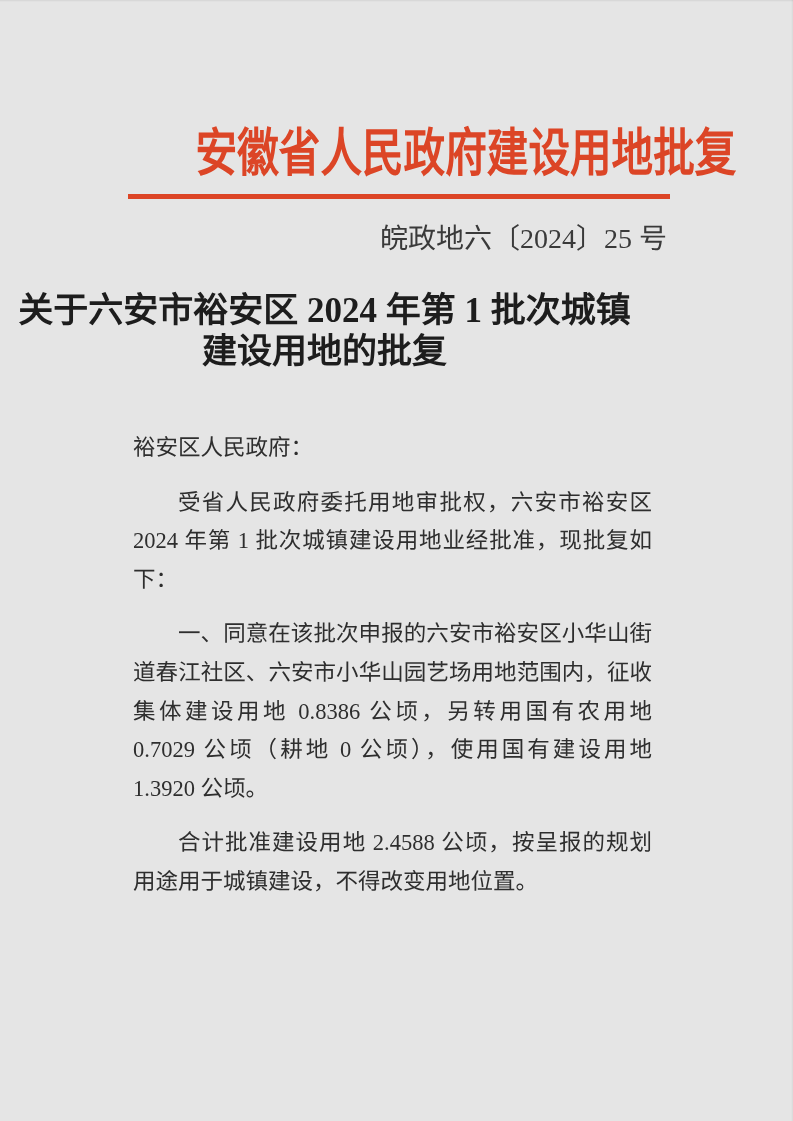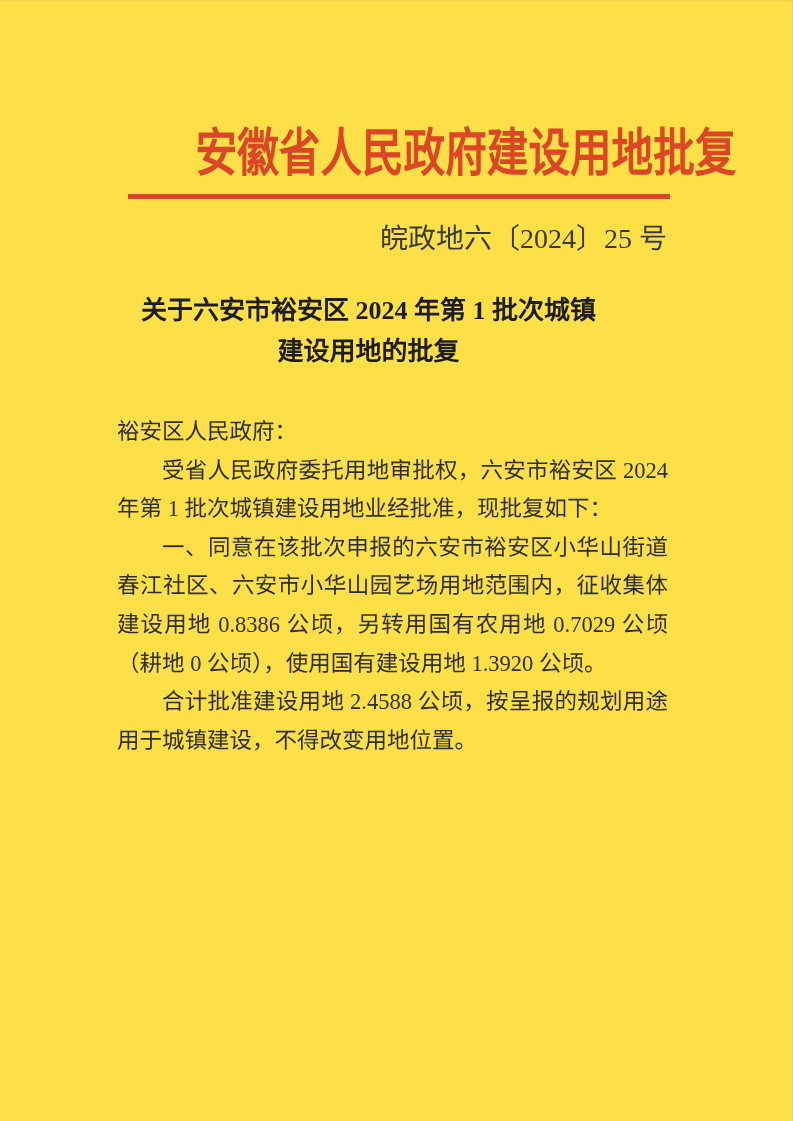--- a/index.html
+++ b/index.html
@@ -4,21 +4,21 @@
 <style>
   html, body {
     margin: 0;
     padding: 0;
     background: #ffffff;
   }
   .page {
     position: relative;
     width: 793px;
     height: 1121px;
-    background: #fde047;
+    background: #e5e5e5;
     overflow: hidden;
     font-family: "Liberation Serif", "DejaVu Serif", serif;
     color: #2b2b2b;
   }
   
   .scan-edge-top {
     position: absolute; top: 0; left: 0; width: 100%; height: 2px;
     background: linear-gradient(to bottom, rgba(0,0,0,0.08), rgba(0,0,0,0));
   }
   .scan-edge-right {
@@ -58,38 +58,37 @@
   }
 
   .doc-title {
     position: absolute;
     top: 290px;
     left: 0;
     width: 649px;
     text-align: center;
     font-weight: bold;
     color: #1d1d1d;
-    font-size: 26px;
+    font-size: 35px;
     line-height: 41px;
-    margin-left: 44px;
   }
   .doc-title .line { display: block; }
 
   .body-block {
     position: absolute;
     top: 413px;
     left: 117px;
     width: 551px;
     font-size: 22.5px;
     line-height: 38.6px;
     text-align: justify;
     color: #2e2e2e;
   }
   .body-block p {
-    margin: 0;
+    margin: 16px;
     text-indent: 2em;
   }
   .body-block p.salutation {
     text-indent: 0;
   }
 </style>
 </head>
 <body>
 
 <div class="page">

